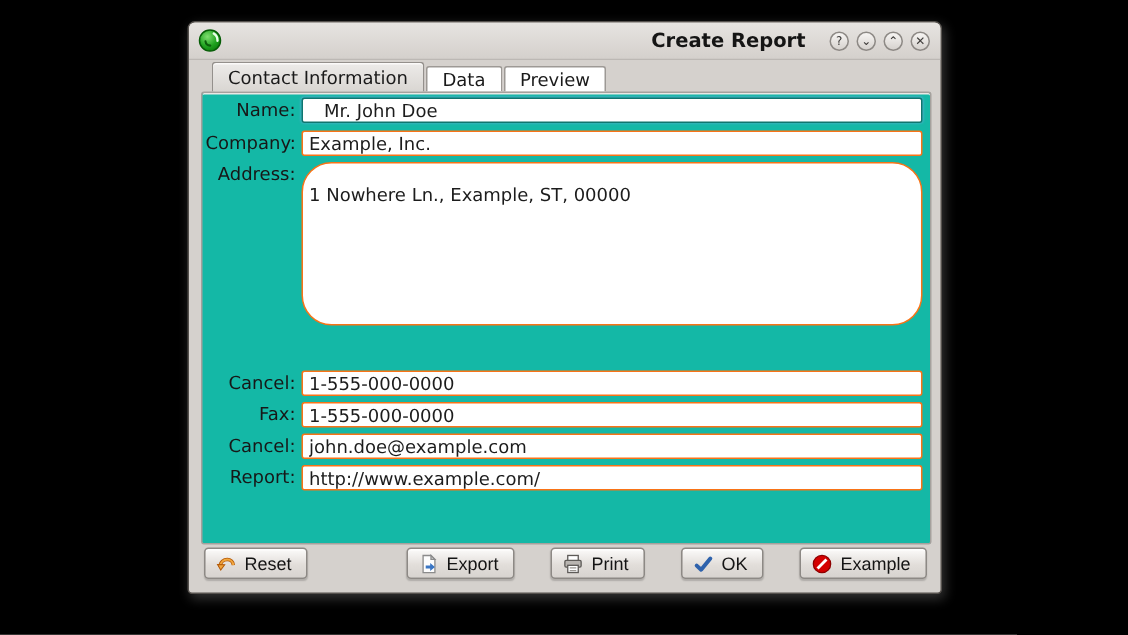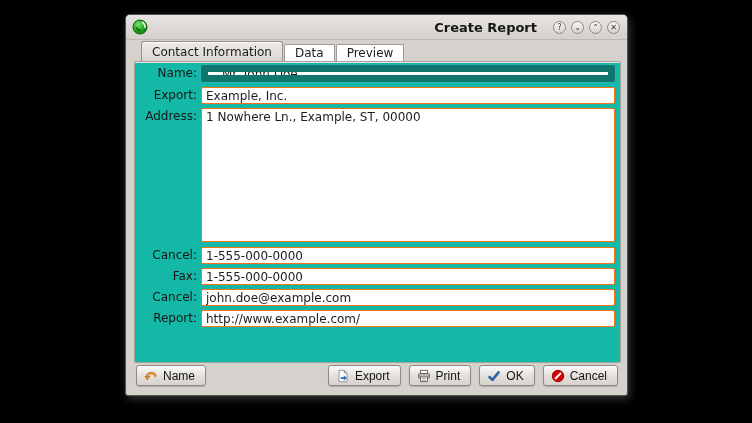--- a/index.html
+++ b/index.html
@@ -71,36 +71,36 @@
     position:absolute; left:2px; width:60px; text-align:right;
     font-size:12px; color:#171717; line-height:17px;
   }
   .row input, .row textarea {
     position:absolute; left:66px; width:414px;
     background:#fff; border:1px solid #f97316; border-radius:2px;
     font-family:"DejaVu Sans","Liberation Sans",sans-serif;
     font-size:12px; color:#1c1c1c;
     padding:0 4px; height:17px; outline:none;
   }
-  .row textarea { height:134px; padding:1px 4px; resize:none; line-height:15px; }
-  .row input.focused { border:7px solid #0f766e; box-shadow:0 0 2px rgba(110,170,225,.8);padding-left:14px; }
+  .row textarea { height:109px; padding:14px 4px; resize:none; line-height:15px;border-radius:20px; }
+  .row input.focused { border:1px solid #0f766e; box-shadow:0 0 2px rgba(110,170,225,.8);padding-left:14px; }
 
   
   .btnrow { position:absolute; left:10px; right:9px; top:350px; height:21px; }
   .btn {
     display:inline-flex; align-items:center; gap:5px;
     height:21px; padding:0 10px 0 7px;
     background:linear-gradient(#fcfbfa,#e2deda 55%,#d7d3cf);
     border:1px solid #8d8985; border-radius:3px;
     font-size:12px; color:#141414;
     box-shadow:inset 0 1px 0 rgba(255,255,255,.75), 0 1px 1px rgba(0,0,0,.18);
     cursor:default;
   }
   .btn svg { width:14px; height:14px; flex:0 0 auto; }
-  .right-group { position:absolute; right:0; top:0; display:flex; gap:8px; }
+  .right-group { position:absolute; right:0; top:0; display:flex; gap:24px; }
   .left-group { position:absolute; left:0; top:0; }
 </style>
 </head>
 <body>
 
 <div class="window">
 
   <div class="titlebar">
     <svg class="app-icon" viewBox="0 0 16 16">
       <defs>
@@ -130,21 +130,21 @@
   </div>
 
   <div class="pane">
 
     <div class="row" style="top:3px;">
       <label>Name:</label>
       <input class="focused" value="Mr. John Doe" style="">
     </div>
 
     <div class="row" style="top:25px;">
-      <label>Export:</label>
+      <label>Company:</label>
       <input value="Example, Inc." style="">
     </div>
 
     <div class="row" style="top:46px;">
       <label>Address:</label>
       <textarea spellcheck="false" style="">1 Nowhere Ln., Example, ST, 00000</textarea>
     </div>
 
     <div class="row" style="top:185px;">
       <label>Cancel:</label>
@@ -170,21 +170,21 @@
 
   <div class="btnrow">
 
     <div class="left-group">
       <button class="btn">
         <svg viewBox="0 0 16 16">
           <path d="M3.2 10.2 C3 6.4 6 4.6 8.6 4.6 C11.2 4.6 13 6.4 13.2 8.8" fill="none" stroke="#b45a09" stroke-width="2.6"></path>
           <path d="M3.2 10.2 C3 6.4 6 4.6 8.6 4.6 C11.2 4.6 13 6.4 13.2 8.8" fill="none" stroke="#f2a73d" stroke-width="1.4"></path>
           <path d="M1.2 8.4 L6.6 8.6 L3.6 12.6 Z" fill="#f2a73d" stroke="#b45a09" stroke-width="0.8"></path>
         </svg>
-        <span>Name</span>
+        <span>Reset</span>
       </button>
     </div>
 
     <div class="right-group">
       <button class="btn">
         <svg viewBox="0 0 16 16">
           <path d="M3.5 1.5 h6 l3 3 v10 h-9 z" fill="#fdfdfd" stroke="#8b8b8b" stroke-width="1"></path>
           <path d="M9.5 1.5 l3 3 h-3 z" fill="#d8d8d8" stroke="#8b8b8b" stroke-width="1"></path>
           <path d="M5.5 9.2 h3.4 v-2 l3.6 3.1 -3.6 3.1 v-2 h-3.4 z" fill="#3a76c4"></path>
         </svg>
@@ -207,18 +207,18 @@
           <path d="M2.8 9.2 L6.2 12.4 L13.2 3.8" fill="none" stroke="#2e62ac" stroke-width="3" stroke-linecap="round" stroke-linejoin="round"></path>
         </svg>
         <span>OK</span>
       </button>
 
       <button class="btn">
         <svg viewBox="0 0 16 16">
           <circle cx="8" cy="8" r="6.6" fill="#d40000" stroke="#8e0000" stroke-width="1"></circle>
           <rect x="3.2" y="6.9" width="9.6" height="2.2" fill="#ffffff" transform="rotate(-45 8 8)"></rect>
         </svg>
-        <span>Cancel</span>
+        <span>Example</span>
       </button>
     </div>
 
   </div>
 </div>
 
 </body></html>

